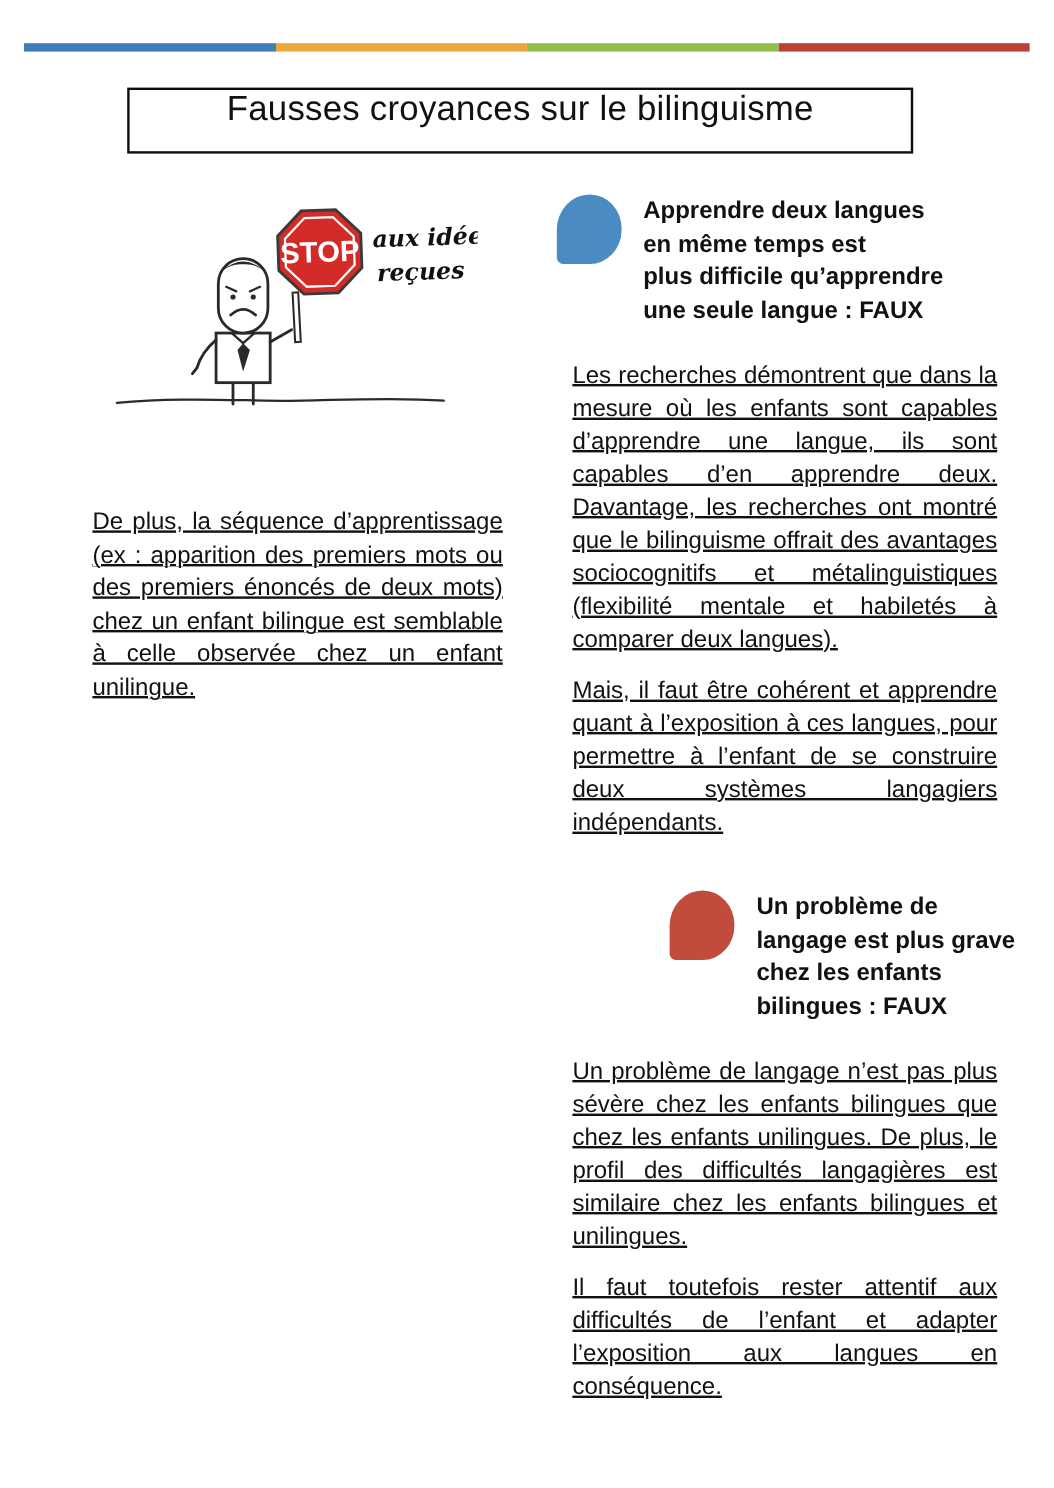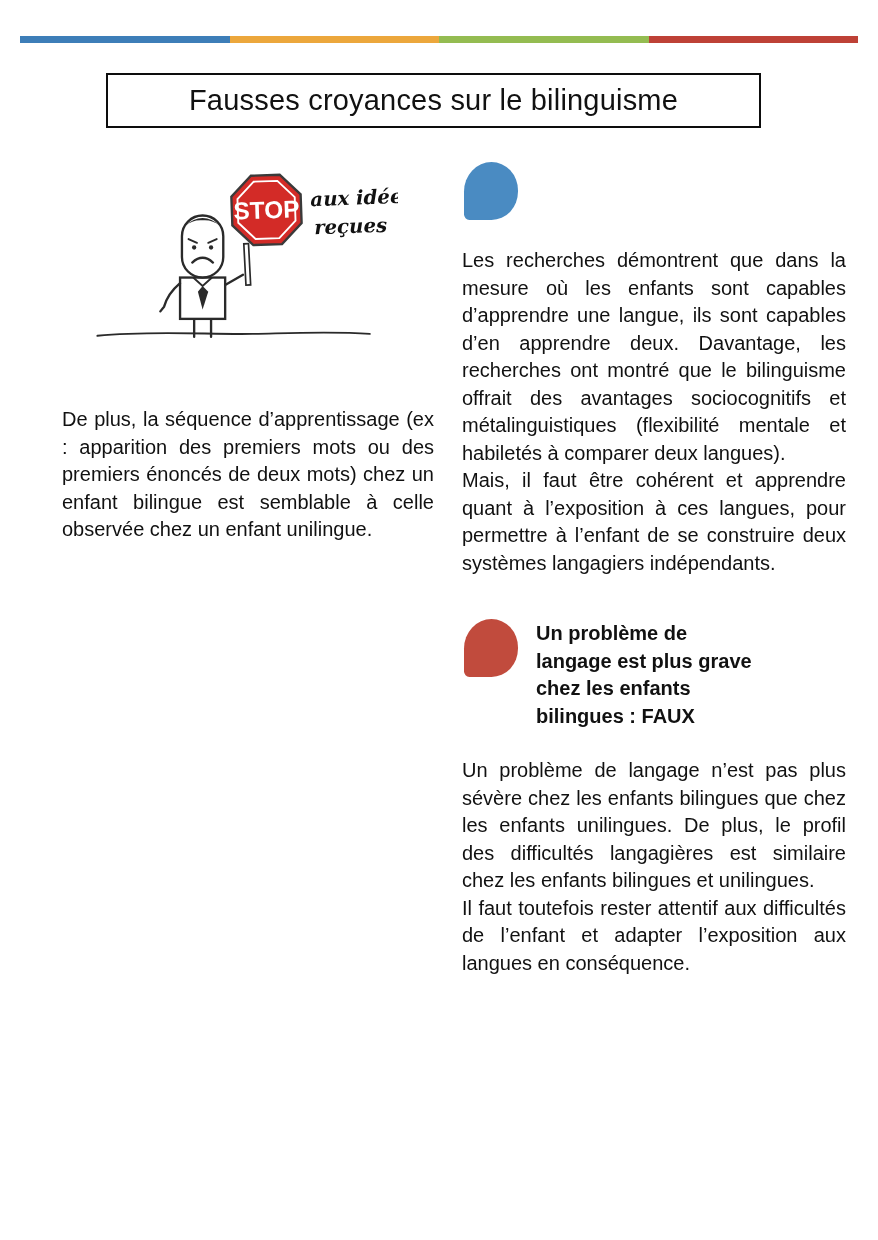--- a/index.html
+++ b/index.html
@@ -12,40 +12,40 @@
     color:#1a1a1a;
   }
   .top-bar{
     position:absolute;left:20px;top:36px;width:838px;height:7px;
     display:flex;
   }
   .top-bar .seg{flex:1 1 25%;height:100%;}
   .title-box{
     position:absolute;left:106px;top:73px;width:651px;height:51px;
     border:2px solid #0d0d0d;
-    display:flex;align-items:center;justify-content:center;
+    display:flex;align-items:flex-start;justify-content:center;
     font-size:29px;letter-spacing:0.2px;color:#111;
   }
   .col-left{position:absolute;left:62px;top:160px;width:372px;}
   .col-right{position:absolute;left:462px;top:162px;width:384px;}
   .illustration{width:310px;height:190px;margin:0 0 52px 26px;}
   .section-head{display:flex;gap:18px;margin:0 0 27px 2px;}
   .bullet{
     width:54px;height:58px;flex:0 0 54px;
     border-radius:52% 50% 50% 10%;
   }
   .head-text{
     font-weight:bold;font-size:20px;line-height:27.5px;
     white-space:pre-line;padding-top:1px;color:#111;
   }
   .body-text p{
-    margin:0;font-size:20px;line-height:27.5px;
-    text-align:justify;color:#111;
+    margin:15px;font-size:20px;line-height:27.5px;
+    text-align:justify;color:#111;text-decoration:underline;
   }
-  .section-gap{margin-top:42px;}
+  .section-gap{margin-top:42px;justify-content:flex-end;}
   .sign-caption{
     font-family:"DejaVu Serif","Liberation Serif",serif;
     font-style:italic;font-weight:bold;
   }
 </style>
 </head>
 <body>
 
 <div class="page">
 
@@ -104,20 +104,24 @@
     
     <div class="body-text">
       <p>De plus, la séquence d’apprentissage (ex : apparition des premiers mots ou des premiers énoncés de deux mots) chez un enfant bilingue est semblable à celle observée chez un enfant unilingue.</p>
     </div>
   </div>
 
   <div class="col-right">
 
     <div class="section-head">
       <div class="bullet" style="background-color: rgb(74, 139, 194);"></div>
+      <div class="head-text">Apprendre deux langues
+en même temps est
+plus difficile qu’apprendre
+une seule langue : FAUX</div>
     </div>
     <div class="body-text">
       <p>Les recherches démontrent que dans la mesure où les enfants sont capables d’apprendre une langue, ils sont capables d’en apprendre deux. Davantage, les recherches ont montré que le bilinguisme offrait des avantages sociocognitifs et métalinguistiques (flexibilité mentale et habiletés à comparer deux langues).</p>
       <p>Mais, il faut être cohérent et apprendre quant à l’exposition à ces langues, pour permettre à l’enfant de se construire deux systèmes langagiers indépendants.</p>
     </div>
 
     <div class="section-head section-gap">
       <div class="bullet" style="background-color: rgb(193, 75, 61);"></div>
       <div class="head-text">Un problème de
 langage est plus grave

